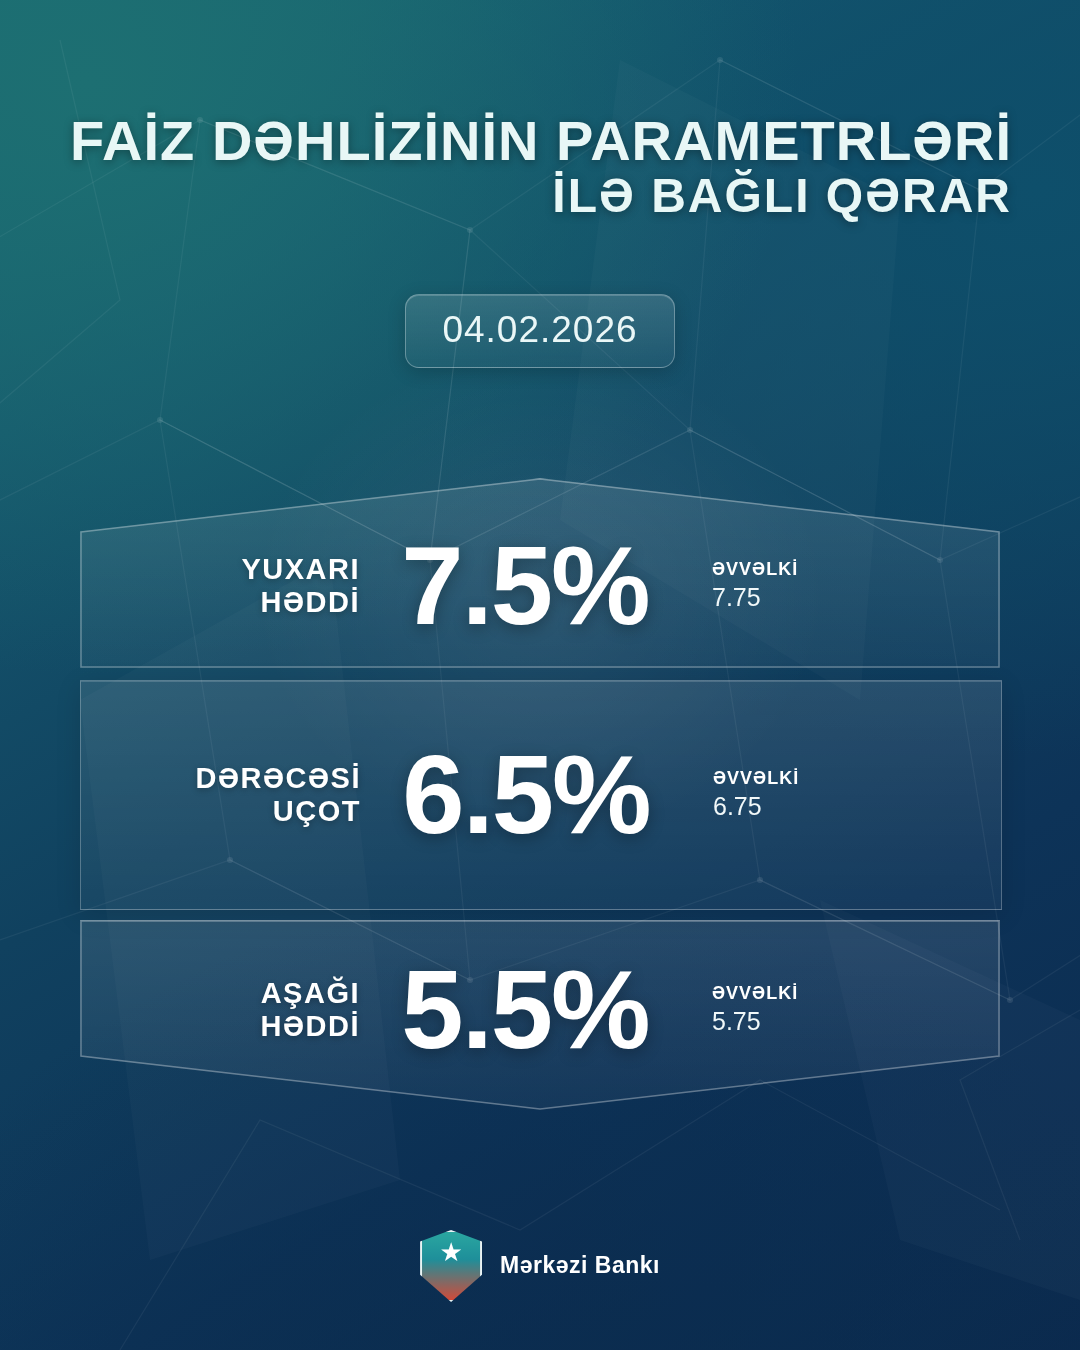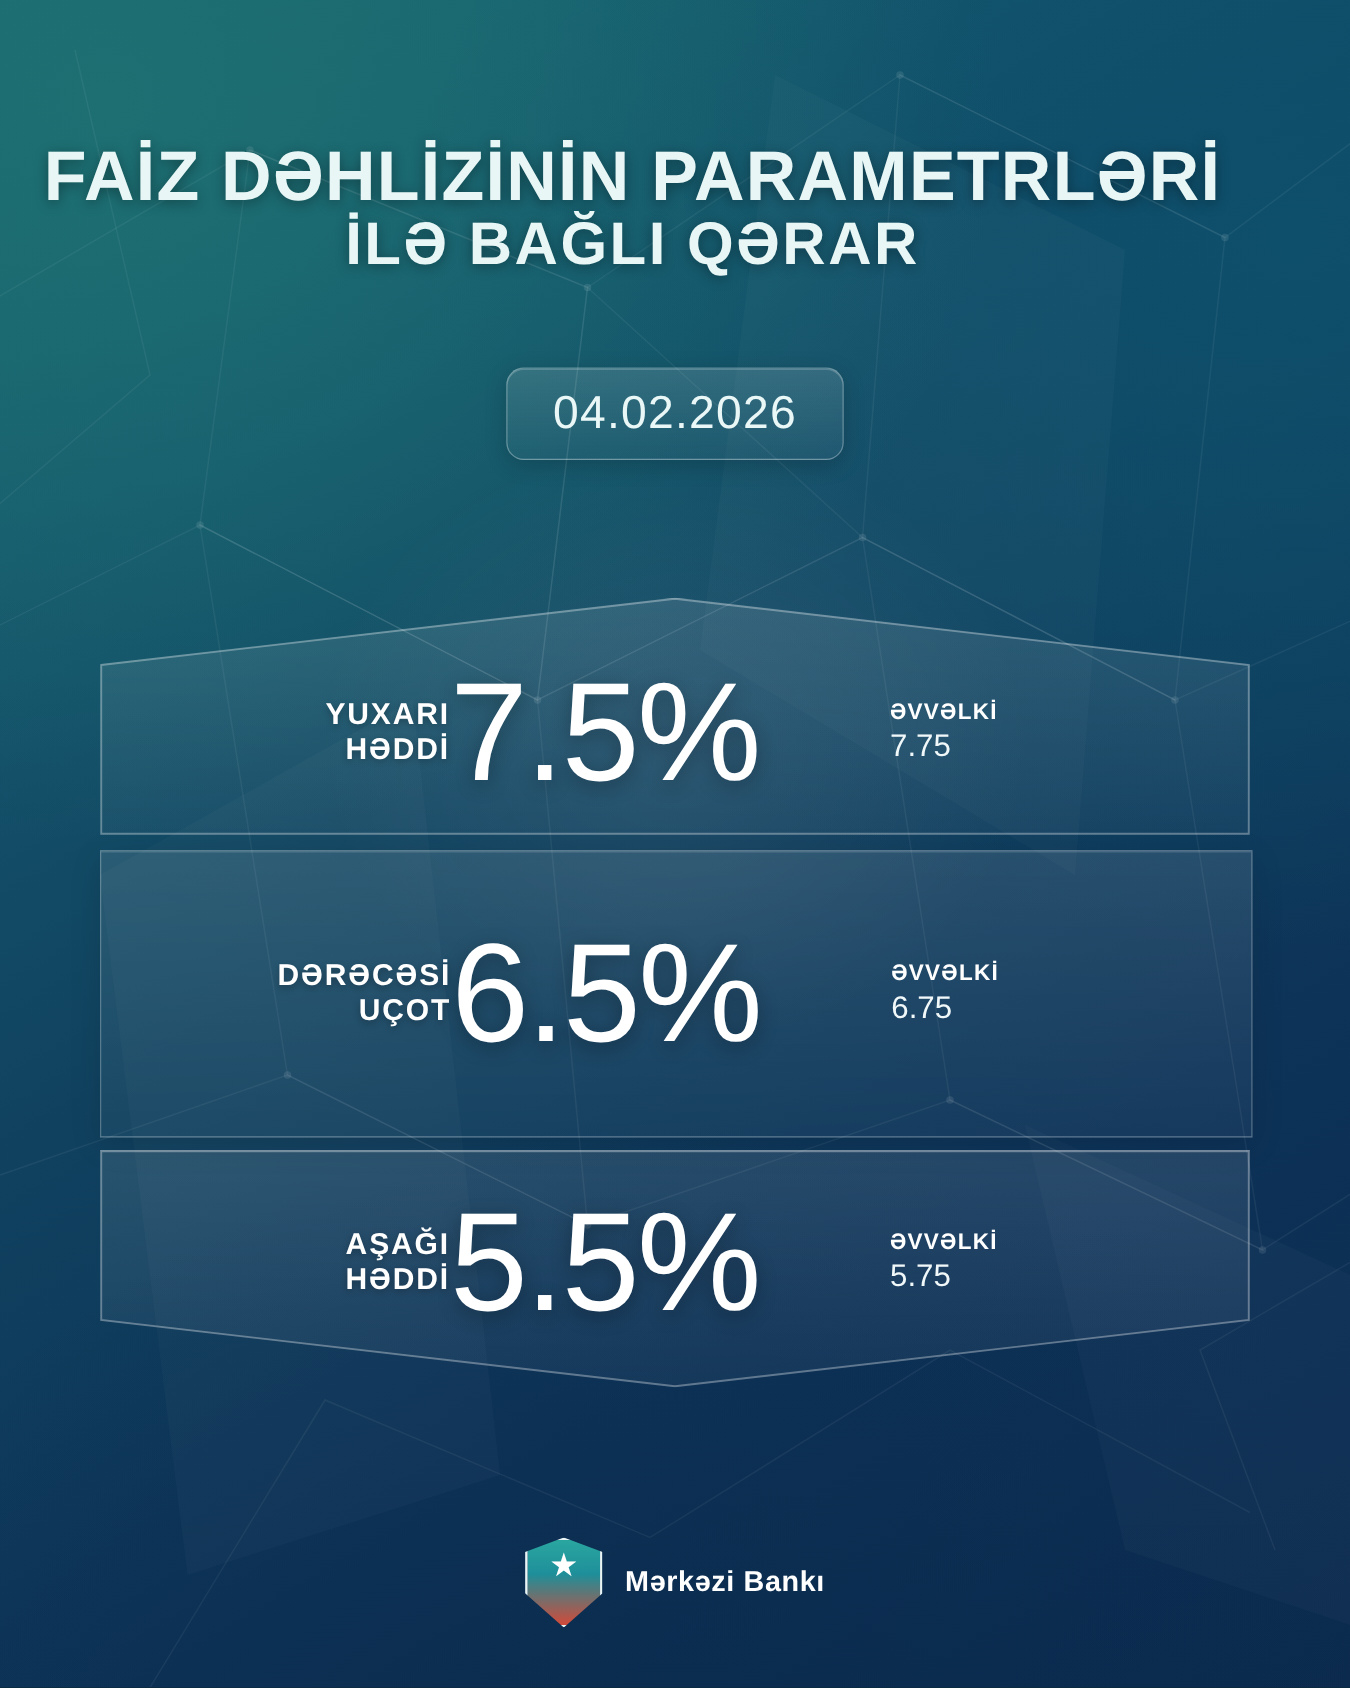--- a/index.html
+++ b/index.html
@@ -40,21 +40,21 @@
     background:
       radial-gradient(38% 26% at 50% 44%, rgba(255,255,255,0.07) 0%, rgba(255,255,255,0) 70%);
   }
 
   
   .header {
     position: absolute;
     top: 112px;
     left: 0;
     width: 1012px;
-    text-align: center;
+    text-align: right;
   }
   .title-line1 {
     font-size: 56px;
     font-weight: bold;
     letter-spacing: 1px;
     color: #e8f7f6;
     text-shadow: 0 2px 10px rgba(0,0,0,0.35);
     line-height: 1.05;
   }
   .title-line2 {
@@ -135,30 +135,31 @@
     width: 920px;
     height: 190px;
     pointer-events: none;
   }
 
   .row-label {
     width: 280px;
     padding-left: 44px;
     box-sizing: border-box;
     text-align: right;
-    font-size: 24px;
+    font-size: 29px;
     font-weight: bold;
     letter-spacing: 1.5px;
     line-height: 1.15;
     text-shadow: 0 2px 6px rgba(0,0,0,0.28);
   }
   .row-value {
     flex: 0 0 330px;
+    text-align: center;
     font-size: 112px;
-    font-weight: normal;
+    font-weight: bold;
     letter-spacing: -2px;
     line-height: 1;
     text-shadow: 0 4px 16px rgba(0,0,0,0.30);
   }
   .row-prev {
     flex: 1 1 auto;
     padding-left: 22px;
     line-height: 1.35;
   }
   .row-prev .prev-label {

